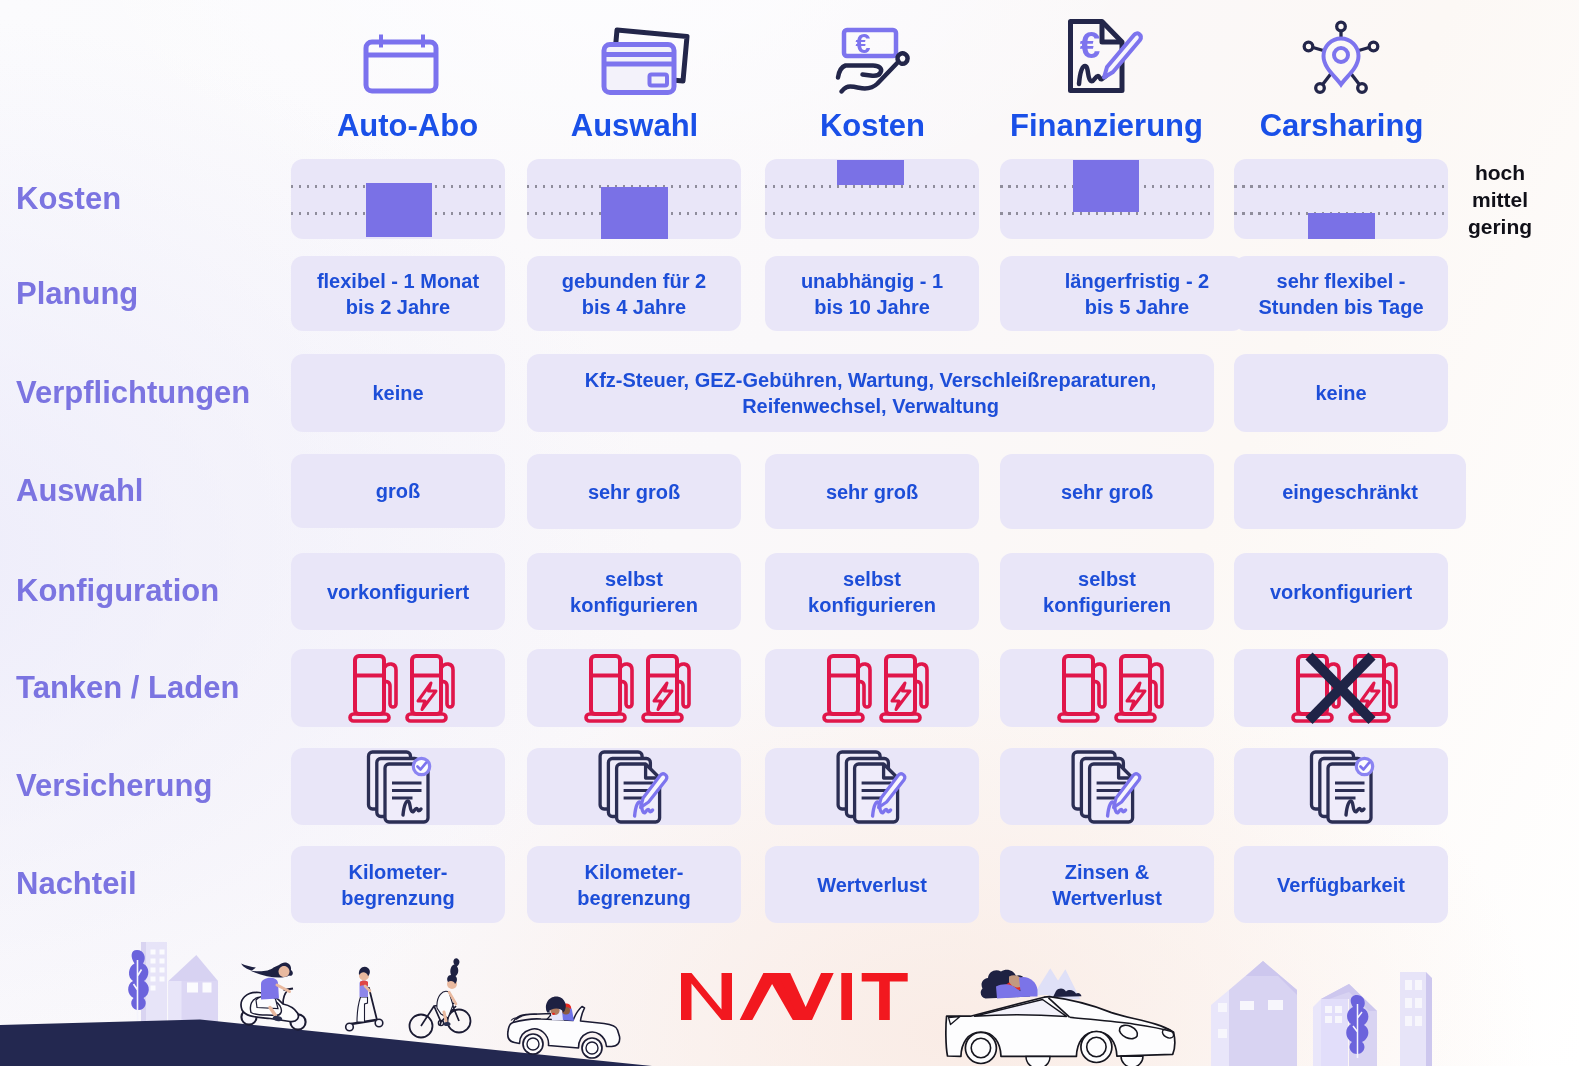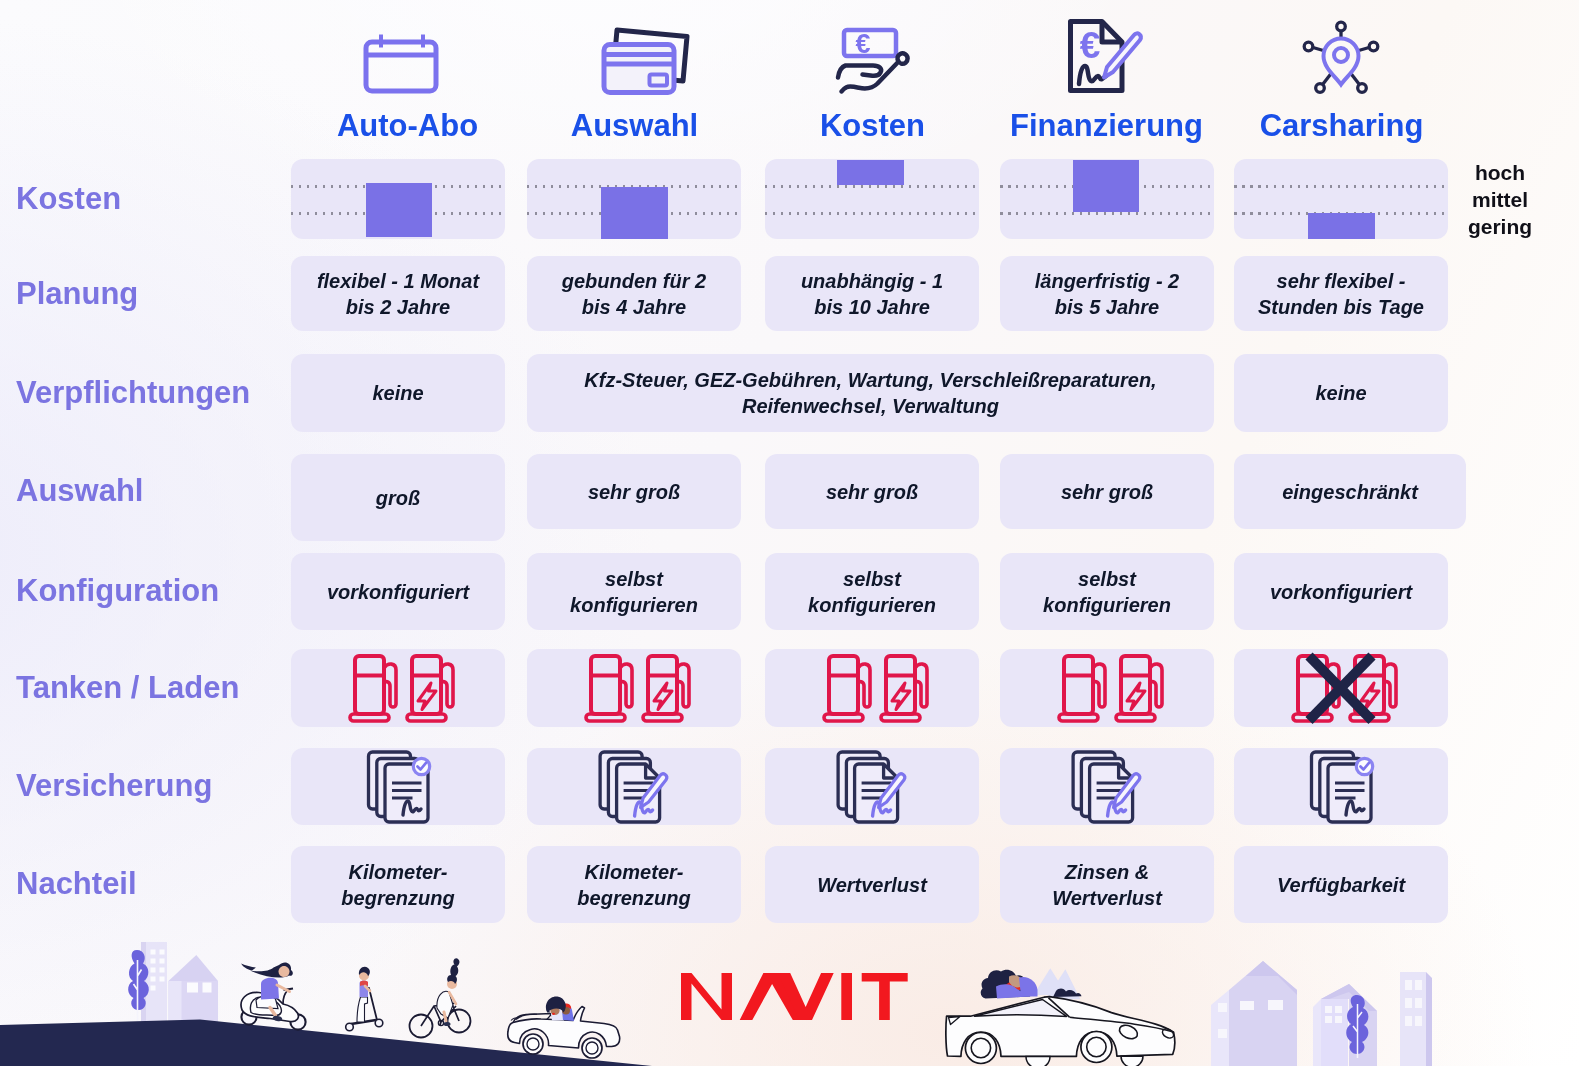--- a/index.html
+++ b/index.html
@@ -5,21 +5,21 @@
 html,body{margin:0;padding:0;}
 #stage{position:relative;width:1579px;height:1066px;overflow:hidden;
  background:
   radial-gradient(ellipse 950px 620px at 60% 97%, rgba(249,233,226,0.8) 0%, rgba(249,233,226,0) 62%),
   radial-gradient(ellipse 1250px 900px at -6% 52%, rgba(234,233,250,0.8) 0%, rgba(234,233,250,0) 60%),
   radial-gradient(ellipse 800px 420px at 38% -5%, rgba(253,253,255,1) 0%, rgba(253,253,255,0) 70%),
   linear-gradient(115deg, #fbfbfd 0%, #faf8fa 45%, #fcf8f5 70%, #ffffff 100%);
  font-family:"Liberation Sans",sans-serif;}
 .cell{position:absolute;background:#e9e6f8;border-radius:12px;}
 .ctext{position:absolute;display:flex;align-items:center;justify-content:center;text-align:center;
- font-weight:bold;font-size:20px;line-height:26px;color:#0f172a;font-style:italic;}
+ font-weight:bold;font-size:20px;line-height:26px;color:#1d4ed8;}
 .rlabel{position:absolute;width:315px;left:16px;text-align:left;font-weight:bold;font-size:31px;line-height:36px;color:#7b74e1;}
 .title{position:absolute;text-align:center;font-weight:bold;font-size:31px;color:#1a50e8;width:235px;}
 .dots{position:absolute;height:2.5px;
  background-image:repeating-linear-gradient(90deg,#8f8d9c 0,#8f8d9c 2.5px,transparent 2.5px,transparent 8px);}
 .bar{position:absolute;background:#7a71e6;}
 .legend{position:absolute;left:1442px;width:116px;text-align:center;font-weight:bold;font-size:21px;line-height:26.8px;color:#101018;}
 </style>
 </head>
 <body>
 <div id="stage">
@@ -57,28 +57,28 @@
 <div class="bar" style="left:366px;top:183px;width:66px;height:54px;"></div>
 <div class="bar" style="left:601px;top:187px;width:67px;height:52px;"></div>
 <div class="bar" style="left:837px;top:160px;width:67px;height:25px;"></div>
 <div class="bar" style="left:1073px;top:160px;width:66px;height:52px;"></div>
 <div class="bar" style="left:1308px;top:213px;width:67px;height:26px;"></div>
 <div class="legend" style="top:160px;">hoch<br>mittel<br>gering</div>
 
 <div class="cell ctext" style="left:291px;top:256px;width:214px;height:75px;">flexibel - 1 Monat<br>bis 2 Jahre</div>
 <div class="cell ctext" style="left:527px;top:256px;width:214px;height:75px;">gebunden für 2<br>bis 4 Jahre</div>
 <div class="cell ctext" style="left:765px;top:256px;width:214px;height:75px;">unabhängig - 1<br>bis 10 Jahre</div>
-<div class="cell ctext" style="left:1000px;top:256px;width:214px;height:75px;">längerfristig - 2<br>bis 5 Jahre</div>
+<div class="cell ctext" style="left:1000px;top:256px;width:214px;height:75px;padding-left:30px;">längerfristig - 2<br>bis 5 Jahre</div>
 <div class="cell ctext" style="left:1234px;top:256px;width:214px;height:75px;">sehr flexibel -<br>Stunden bis Tage</div>
 
 <div class="cell ctext" style="left:291px;top:354px;width:214px;height:78px;">keine</div>
 <div class="cell ctext" style="left:527px;top:354px;width:687px;height:78px;">Kfz-Steuer, GEZ-Gebühren, Wartung, Verschleißreparaturen,<br>Reifenwechsel, Verwaltung</div>
 <div class="cell ctext" style="left:1234px;top:354px;width:214px;height:78px;">keine</div>
 
-<div class="cell ctext" style="left:291px;top:454px;width:214px;height:87px;">groß</div>
+<div class="cell ctext" style="left:291px;top:454px;width:214px;height:74px;">groß</div>
 <div class="cell ctext" style="left:527px;top:454px;width:214px;height:75px;">sehr groß</div>
 <div class="cell ctext" style="left:765px;top:454px;width:214px;height:75px;">sehr groß</div>
 <div class="cell ctext" style="left:1000px;top:454px;width:214px;height:75px;">sehr groß</div>
 <div class="cell ctext" style="left:1234px;top:454px;width:232px;height:75px;">eingeschränkt</div>
 
 <div class="cell ctext" style="left:291px;top:553px;width:214px;height:77px;">vorkonfiguriert</div>
 <div class="cell ctext" style="left:527px;top:553px;width:214px;height:77px;">selbst<br>konfigurieren</div>
 <div class="cell ctext" style="left:765px;top:553px;width:214px;height:77px;">selbst<br>konfigurieren</div>
 <div class="cell ctext" style="left:1000px;top:553px;width:214px;height:77px;">selbst<br>konfigurieren</div>
 <div class="cell ctext" style="left:1234px;top:553px;width:214px;height:77px;">vorkonfiguriert</div>

